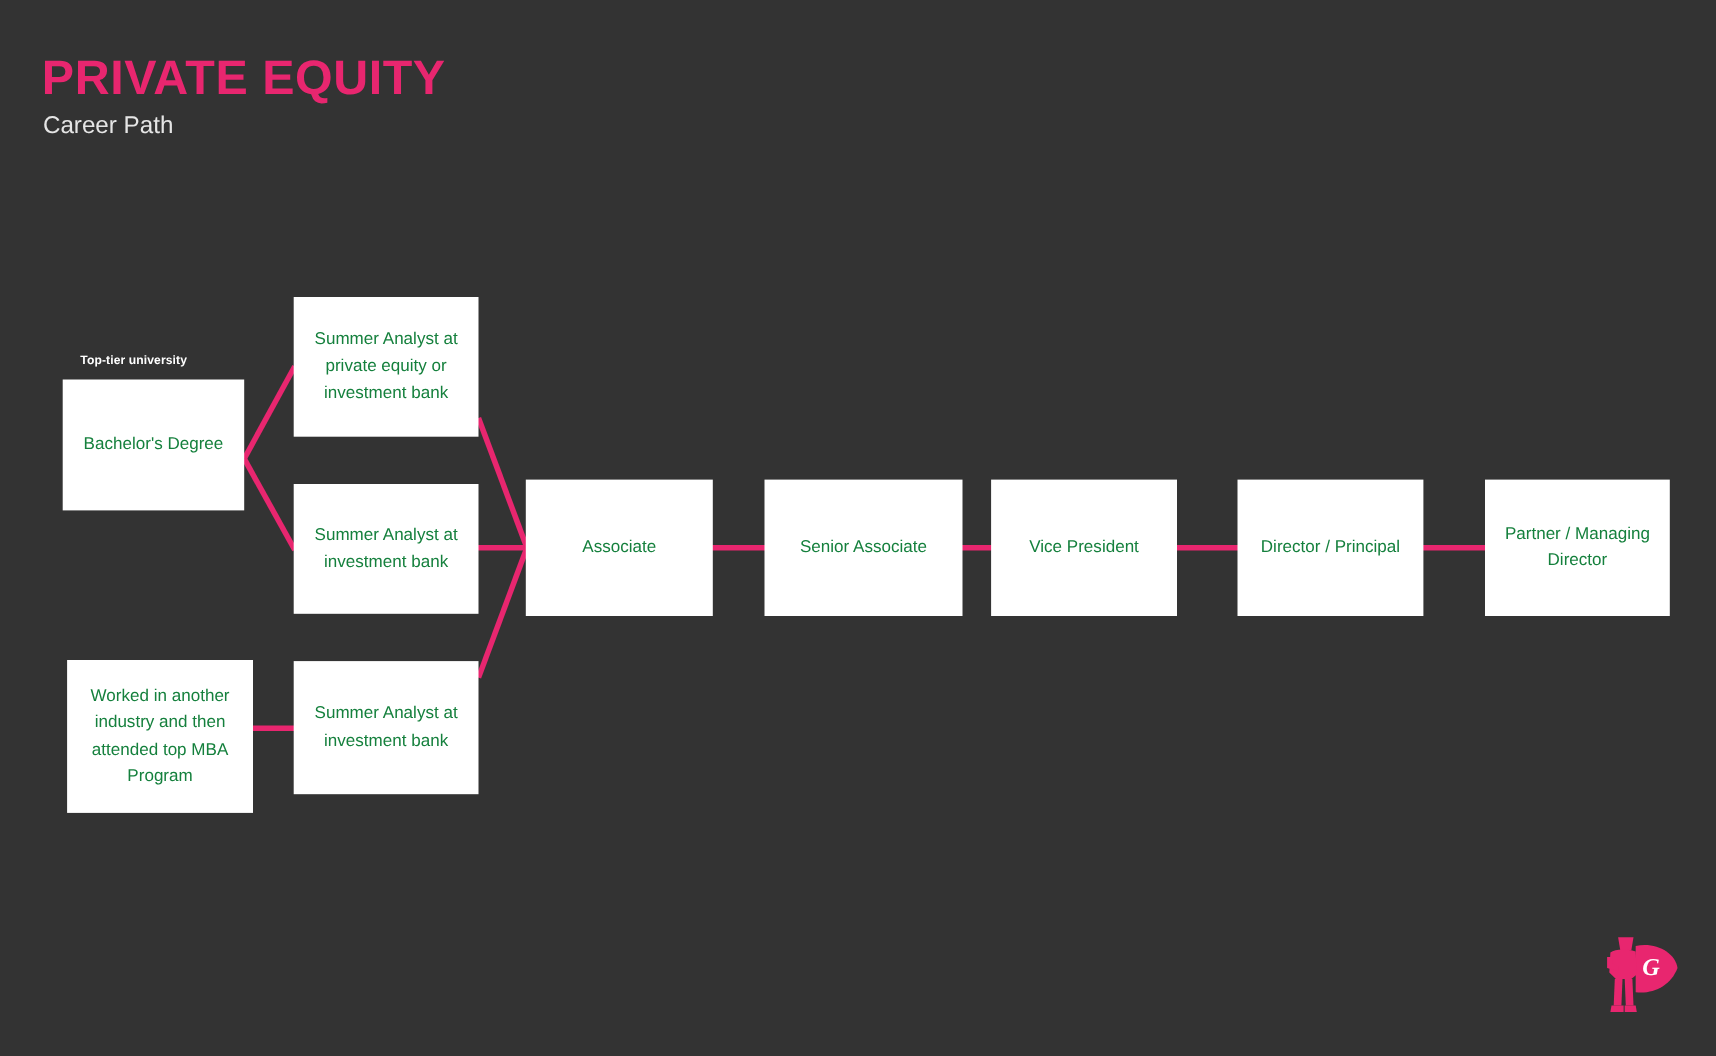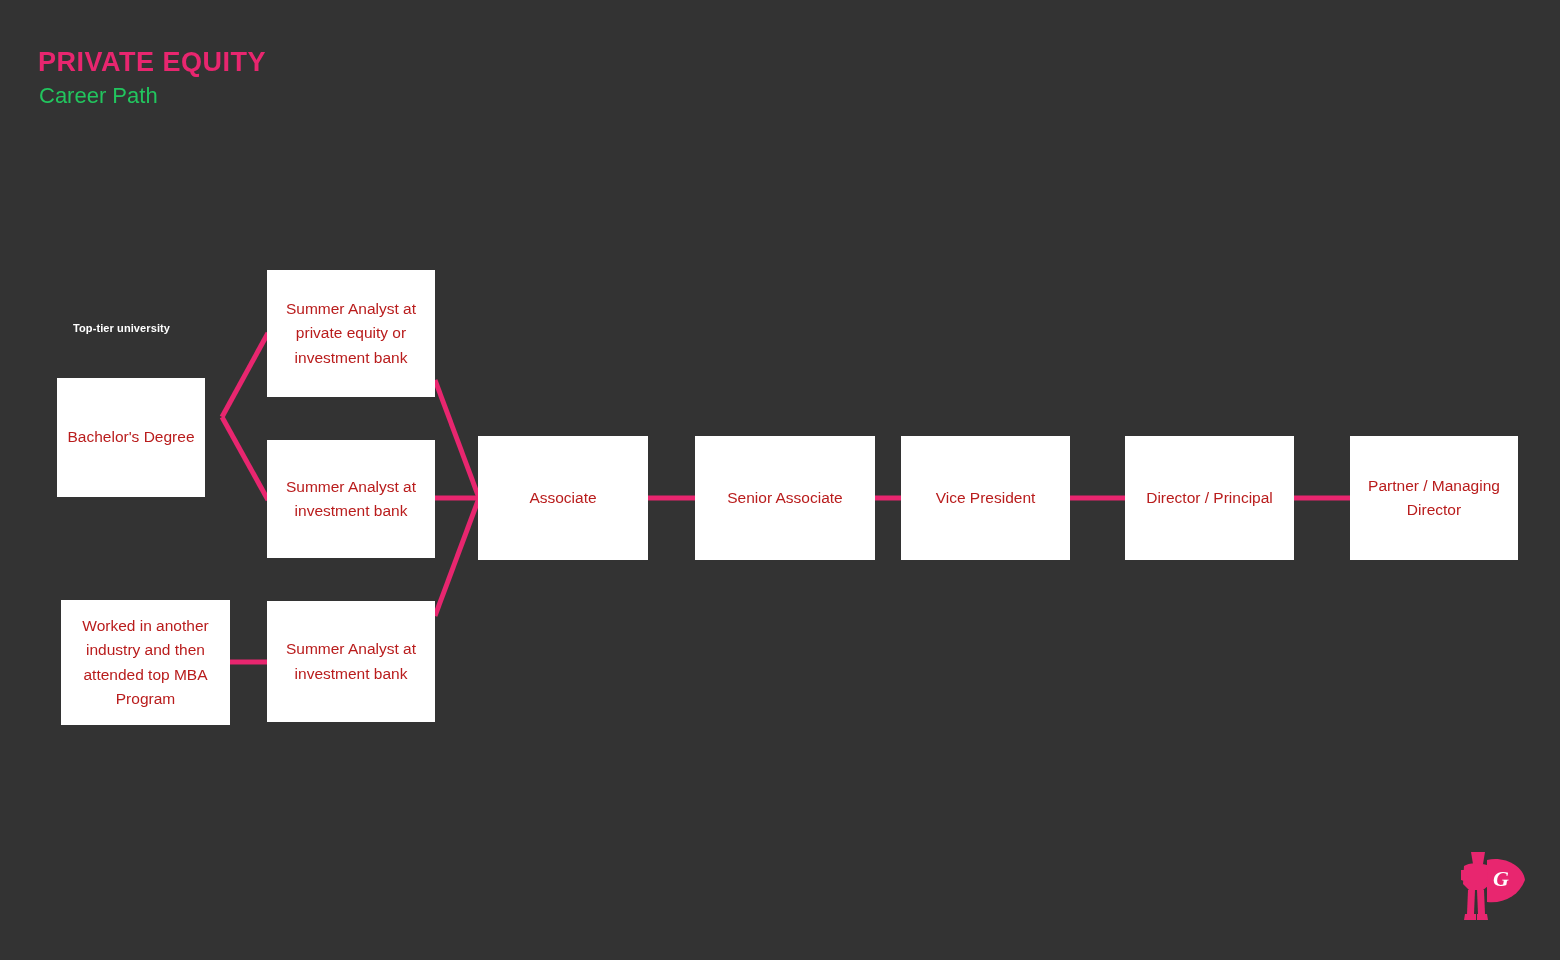--- a/index.html
+++ b/index.html
@@ -21,52 +21,52 @@
     height: 960px;
   }
 
   
   .header {
     position: absolute;
     left: 38px;
     top: 48px;
   }
   .title {
-    font-size: 27px;
+    font-size: 44px;
     font-weight: bold;
     letter-spacing: 0.5px;
     color: #E8266F;
     line-height: 1.05;
     margin: 0;
     white-space: nowrap;
   }
   .subtitle {
     font-size: 22px;
     font-weight: normal;
-    color: #22c55e;
+    color: #e5e5e5;
     margin: 8px 0 0 1px;
     line-height: 1.1;
     white-space: nowrap;
   }
 
   
   #connectors {
     position: absolute;
     left: 0;
     top: 0;
     width: 1560px;
     height: 960px;
     pointer-events: none;
   }
 
   
   .node {
     position: absolute;
     background: #FFFFFF;
-    color: #b91c1c;
+    color: #15803d;
     display: flex;
     align-items: center;
     justify-content: center;
     text-align: center;
     font-size: 15.5px;
     line-height: 1.55;
     padding: 0 9px;
     box-sizing: border-box;
     z-index: 3;
   }
@@ -124,33 +124,33 @@
 
     <line x1="863" y1="498" x2="902" y2="498" stroke="#E8266F" stroke-width="5"></line>
 
     <line x1="1069" y1="498" x2="1126" y2="498" stroke="#E8266F" stroke-width="5"></line>
 
     <line x1="1293" y1="498" x2="1351" y2="498" stroke="#E8266F" stroke-width="5"></line>
   </svg>
 
   <div class="annotation" style="left:73px; top:322px;">Top-tier university</div>
 
-  <div class="node" style="left:57px; top:378px; width:148px; height:119px;">
+  <div class="node" style="left:57px; top:345px; width:165px; height:119px;">
     <span class="node-label">Bachelor's Degree</span>
   </div>
 
   <div class="node" style="left:267px; top:270px; width:168px; height:127px;">
     <span class="node-label">Summer Analyst at private equity or investment bank</span>
   </div>
 
   <div class="node" style="left:267px; top:440px; width:168px; height:118px;">
     <span class="node-label">Summer Analyst at investment bank</span>
   </div>
 
-  <div class="node" style="left:61px; top:600px; width:169px; height:125px;">
+  <div class="node" style="left:61px; top:600px; width:169px; height:139px;">
     <span class="node-label">Worked in another industry and then attended top MBA Program</span>
   </div>
 
   <div class="node" style="left:267px; top:601px; width:168px; height:121px;">
     <span class="node-label">Summer Analyst at investment bank</span>
   </div>
 
   <div class="node" style="left:478px; top:436px; width:170px; height:124px;text-align:center;">
     <span class="node-label">Associate</span>
   </div>

